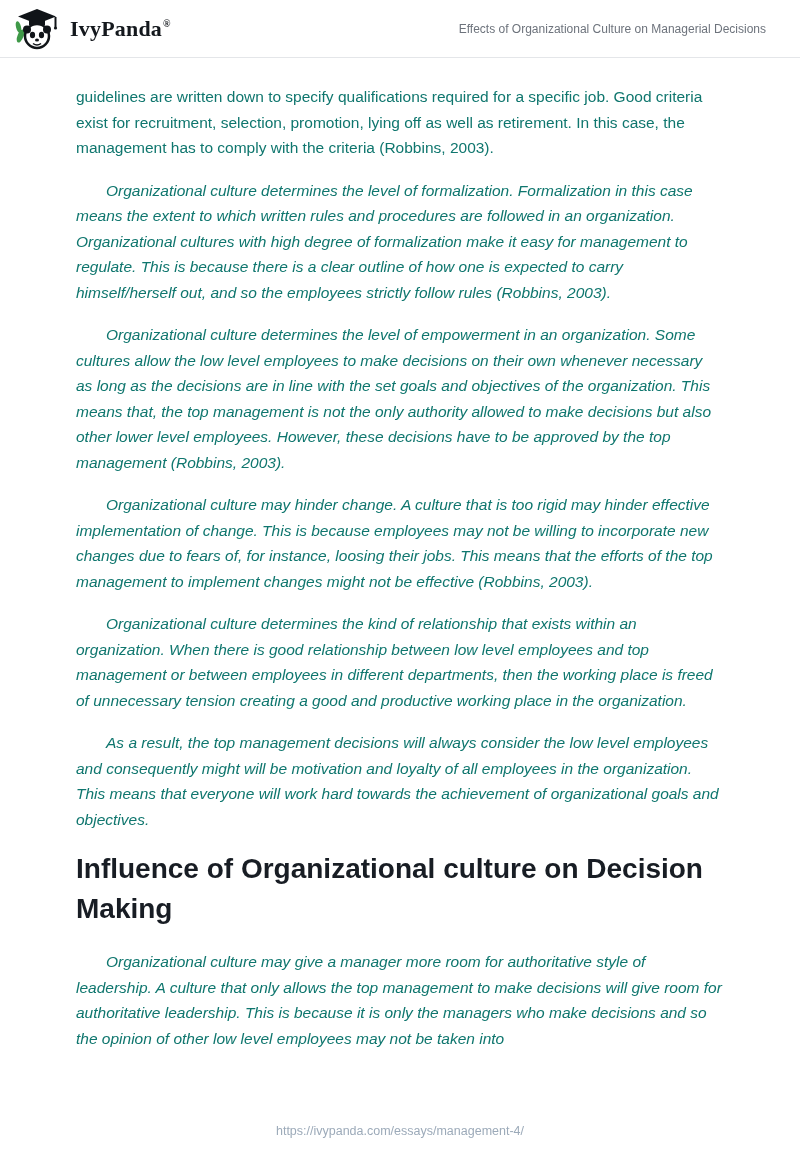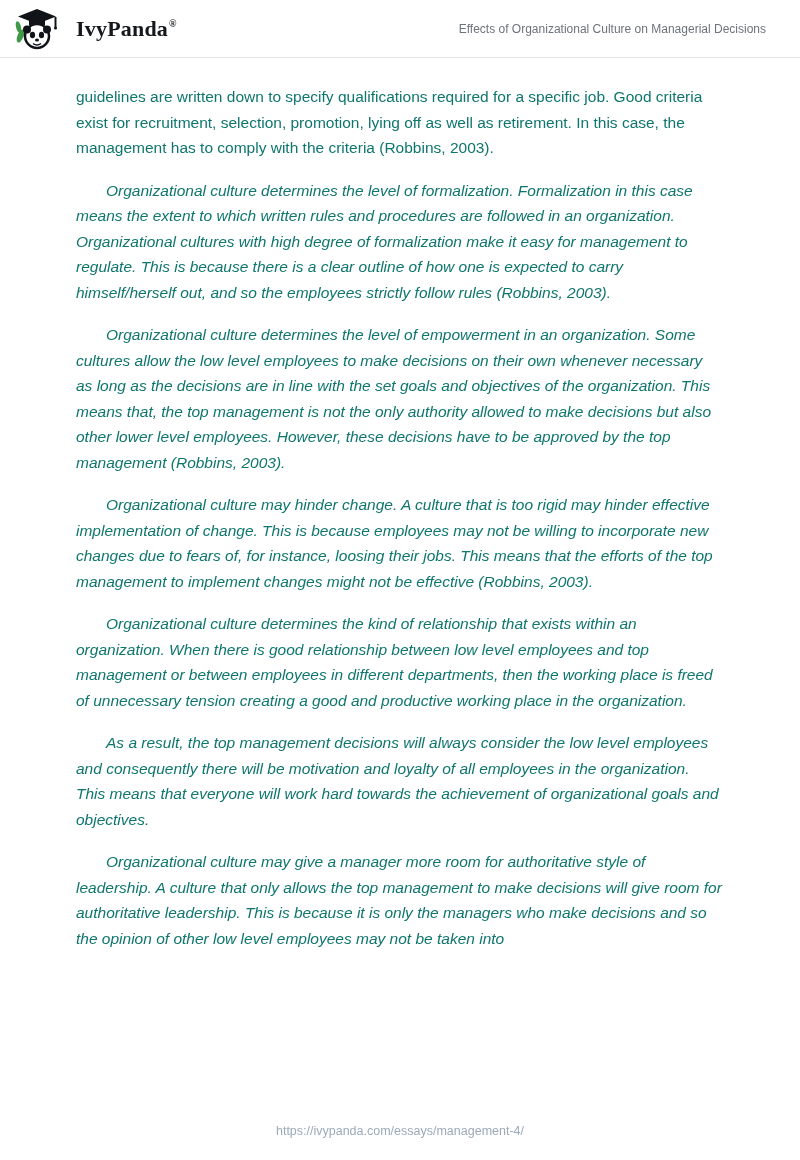--- a/index.html
+++ b/index.html
@@ -23,21 +23,21 @@
     flex: 0 0 58px;
     display: flex;
     align-items: center;
     justify-content: space-between;
     padding: 8px 34px 8px 14px;
     border-bottom: 1px solid #e4e6e9;
   }
   .brand {
     display: flex;
     align-items: center;
-    gap: 16px;
+    gap: 10px;
     cursor: pointer;
   }
   .brand-name {
     font-family: "Liberation Serif", serif;
     font-weight: 700;
     font-size: 22px;
     color: #14181d;
     letter-spacing: 0.2px;
   }
   .brand-reg {
@@ -113,21 +113,22 @@
     </div>
     <div class="doc-title">Effects of Organizational Culture on Managerial Decisions</div>
   </div>
 
   <div class="content">
     <p>guidelines are written down to specify qualifications required for a specific job. Good criteria exist for recruitment, selection, promotion, lying off as well as retirement. In this case, the management has to comply with the criteria (Robbins, 2003).</p>
     <p class="indent">Organizational culture determines the level of formalization. Formalization in this case means the extent to which written rules and procedures are followed in an organization. Organizational cultures with high degree of formalization make it easy for management to regulate. This is because there is a clear outline of how one is expected to carry himself/herself out, and so the employees strictly follow rules (Robbins, 2003).</p>
     <p class="indent">Organizational culture determines the level of empowerment in an organization. Some cultures allow the low level employees to make decisions on their own whenever necessary as long as the decisions are in line with the set goals and objectives of the organization. This means that, the top management is not the only authority allowed to make decisions but also other lower level employees. However, these decisions have to be approved by the top management (Robbins, 2003).</p>
     <p class="indent">Organizational culture may hinder change. A culture that is too rigid may hinder effective implementation of change. This is because employees may not be willing to incorporate new changes due to fears of, for instance, loosing their jobs. This means that the efforts of the top management to implement changes might not be effective (Robbins, 2003).</p>
     <p class="indent">Organizational culture determines the kind of relationship that exists within an organization. When there is good relationship between low level employees and top management or between employees in different departments, then the working place is freed of unnecessary tension creating a good and productive working place in the organization.</p>
-    <p class="indent">As a result, the top management decisions will always consider the low level employees and consequently there will be motivation and loyalty of all employees in the organization. This means that everyone will work hard towards the achievement of organizational goals and objectives.</p>
+    <p class="indent">As a result, the top management decisions will always consider the low level employees and consequently might will be motivation and loyalty of all employees in the organization. This means that everyone will work hard towards the achievement of organizational goals and objectives.</p>
+    <h2>Influence of Organizational culture on Decision Making</h2>
     <p class="indent">Organizational culture may give a manager more room for authoritative style of leadership. A culture that only allows the top management to make decisions will give room for authoritative leadership. This is because it is only the managers who make decisions and so the opinion of other low level employees may not be taken into</p>
   </div>
 
   <div class="footer">
     <a href="#">https://ivypanda.com/essays/management-4/</a>
   </div>
 
 </div>
 
 </body></html>

